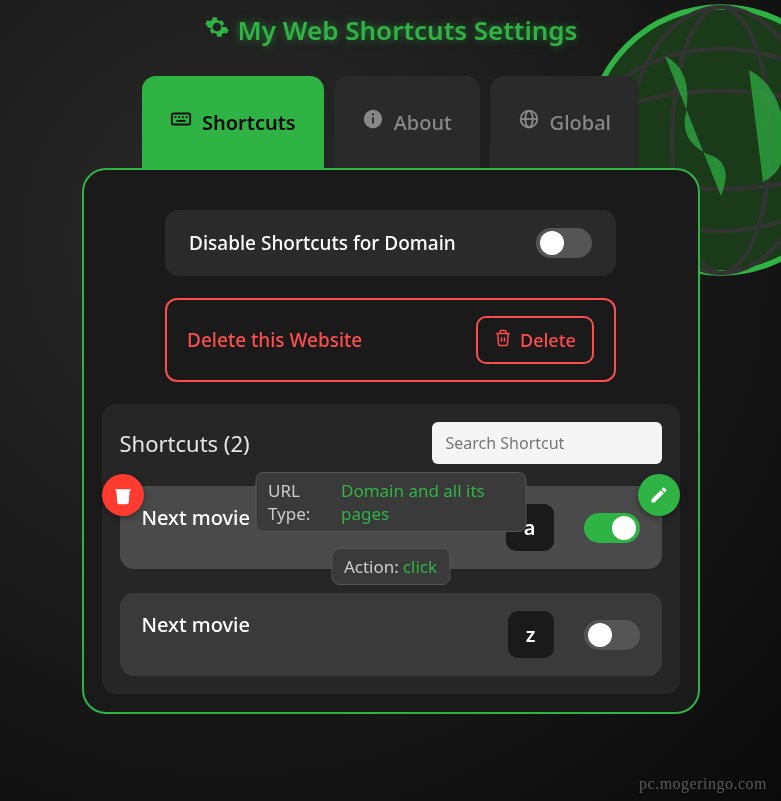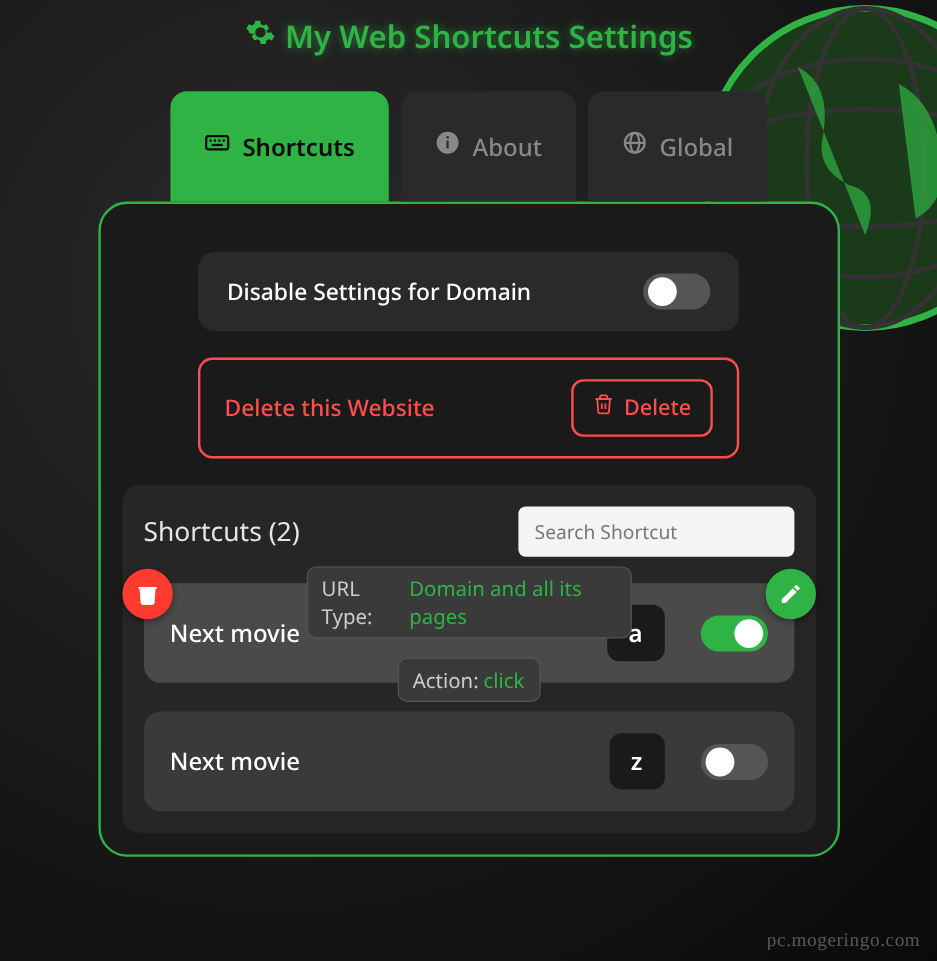--- a/index.html
+++ b/index.html
@@ -28,21 +28,21 @@
 .delete-btn svg{width:18px;height:18px}
 .shortcuts-section{background:#262626;border-radius:14px;margin-top:22px;padding:18px;position:relative}
 .shortcuts-header{display:flex;align-items:center;justify-content:space-between;margin-bottom:22px}
 .shortcuts-title{color:#e5e5e5;font-size:22px;font-weight:400}
 .search-input{background:#f5f5f5;border:none;border-radius:6px;padding:10px 14px;font-size:16px;width:230px;color:#a16207}
 .search-input::placeholder{color:#777}
 .badge{background:#3a3a3a;border:1px solid #555;border-radius:8px;padding:6px 12px;color:#ccc;font-size:17px;display:inline-flex;gap:4px}
 .badge .val{color:#2fb344}
 .url-badge{position:absolute;top:-14px;left:50%;transform:translateX(-50%);z-index:3}
 .action-badge{position:absolute;bottom:-16px;left:50%;transform:translateX(-50%);z-index:3}
-.shortcut-row{background:#3a3a3a;border-radius:14px;padding:18px 22px;display:flex;align-items:center;justify-content:space-between;position:relative;margin-top:8px}
+.shortcut-row{background:#3a3a3a;border-radius:14px;padding:18px 22px;display:flex;justify-content:space-between;position:relative;margin-top:8px}
 .shortcut-row.active{background:#4a4a4a}
 .shortcut-name{color:#fff;font-size:20px;font-weight:500;flex:1}
 .key-pill{background:#1a1a1a;color:#fff;border-radius:10px;padding:10px 18px;font-size:20px;font-weight:600;min-width:46px;text-align:center}
 .row-right{display:flex;align-items:center;gap:30px}
 .float-btn{position:absolute;width:42px;height:42px;border-radius:50%;display:flex;align-items:center;justify-content:center;cursor:pointer;box-shadow:0 2px 6px rgba(0,0,0,.4);z-index:4}
 .float-del{background:#ff3b30;left:-18px;top:-12px}
 .float-edit{background:#2fb344;right:-18px;top:-12px}
 .float-btn svg{width:20px;height:20px;fill:#fff}
 .watermark{position:absolute;bottom:8px;right:14px;color:rgba(200,200,200,.4);font-size:16px;font-family:serif;letter-spacing:.5px}
 .first-row-wrap{position:relative;margin-top:6px}
@@ -96,21 +96,21 @@
           <line x1="3" y1="12" x2="21" y2="12"></line>
         </svg></span>
     <span>Global</span>
   </div>
 </div>
 
 <div class="panel">
 
 
   <div class="disable-bar">
-    <span class="disable-label">Disable Settings for Domain</span>
+    <span class="disable-label">Disable Shortcuts for Domain</span>
     <div class="toggle">
         <div class="knob"></div>
       </div>
   </div>
 
   <div class="delete-bar">
     <span class="delete-label">Delete this Website</span>
     <button class="delete-btn">
       <span><svg viewBox="0 0 24 24" fill="none" stroke="#ff4d4d" stroke-width="2">
             <polyline points="3 6 5 6 21 6"></polyline>

